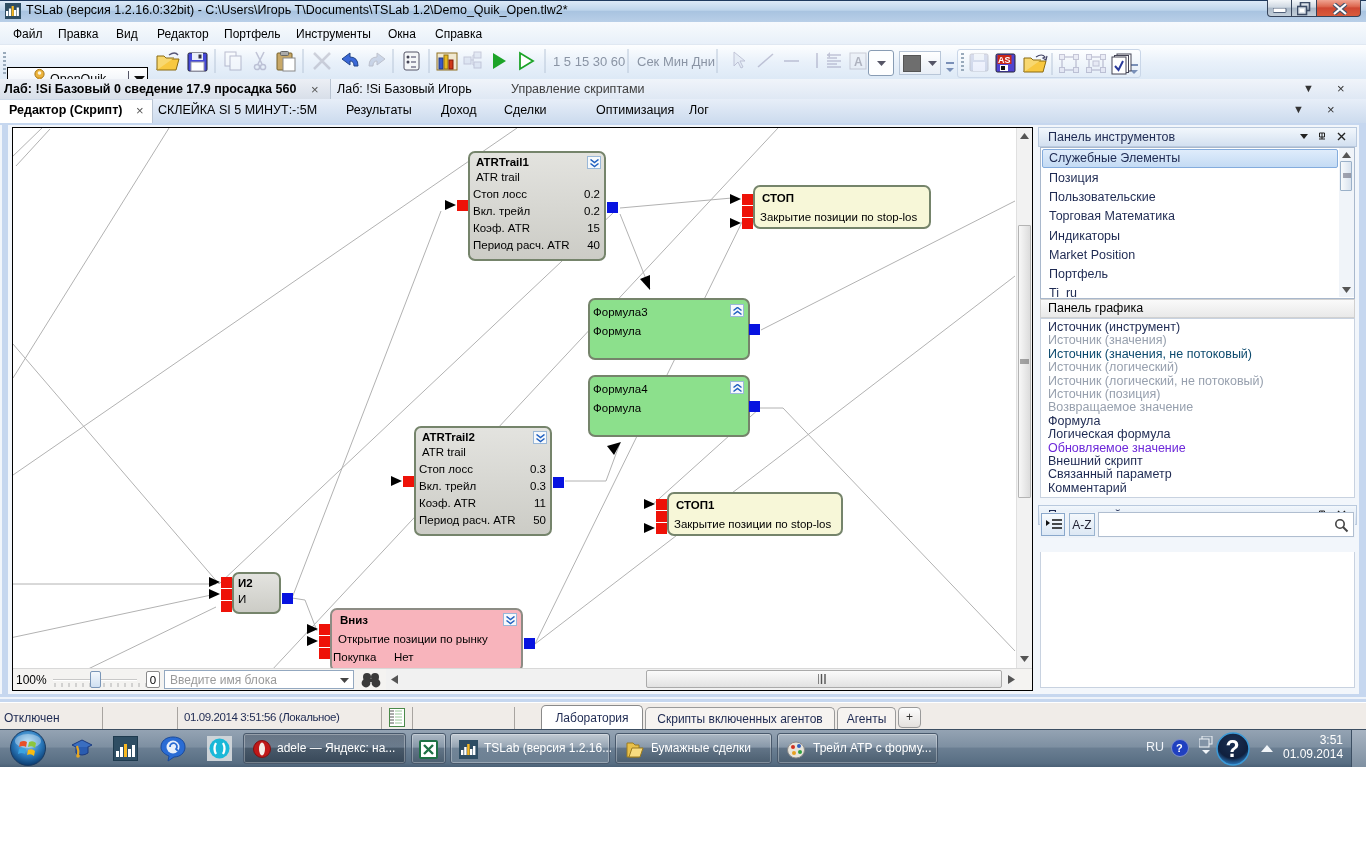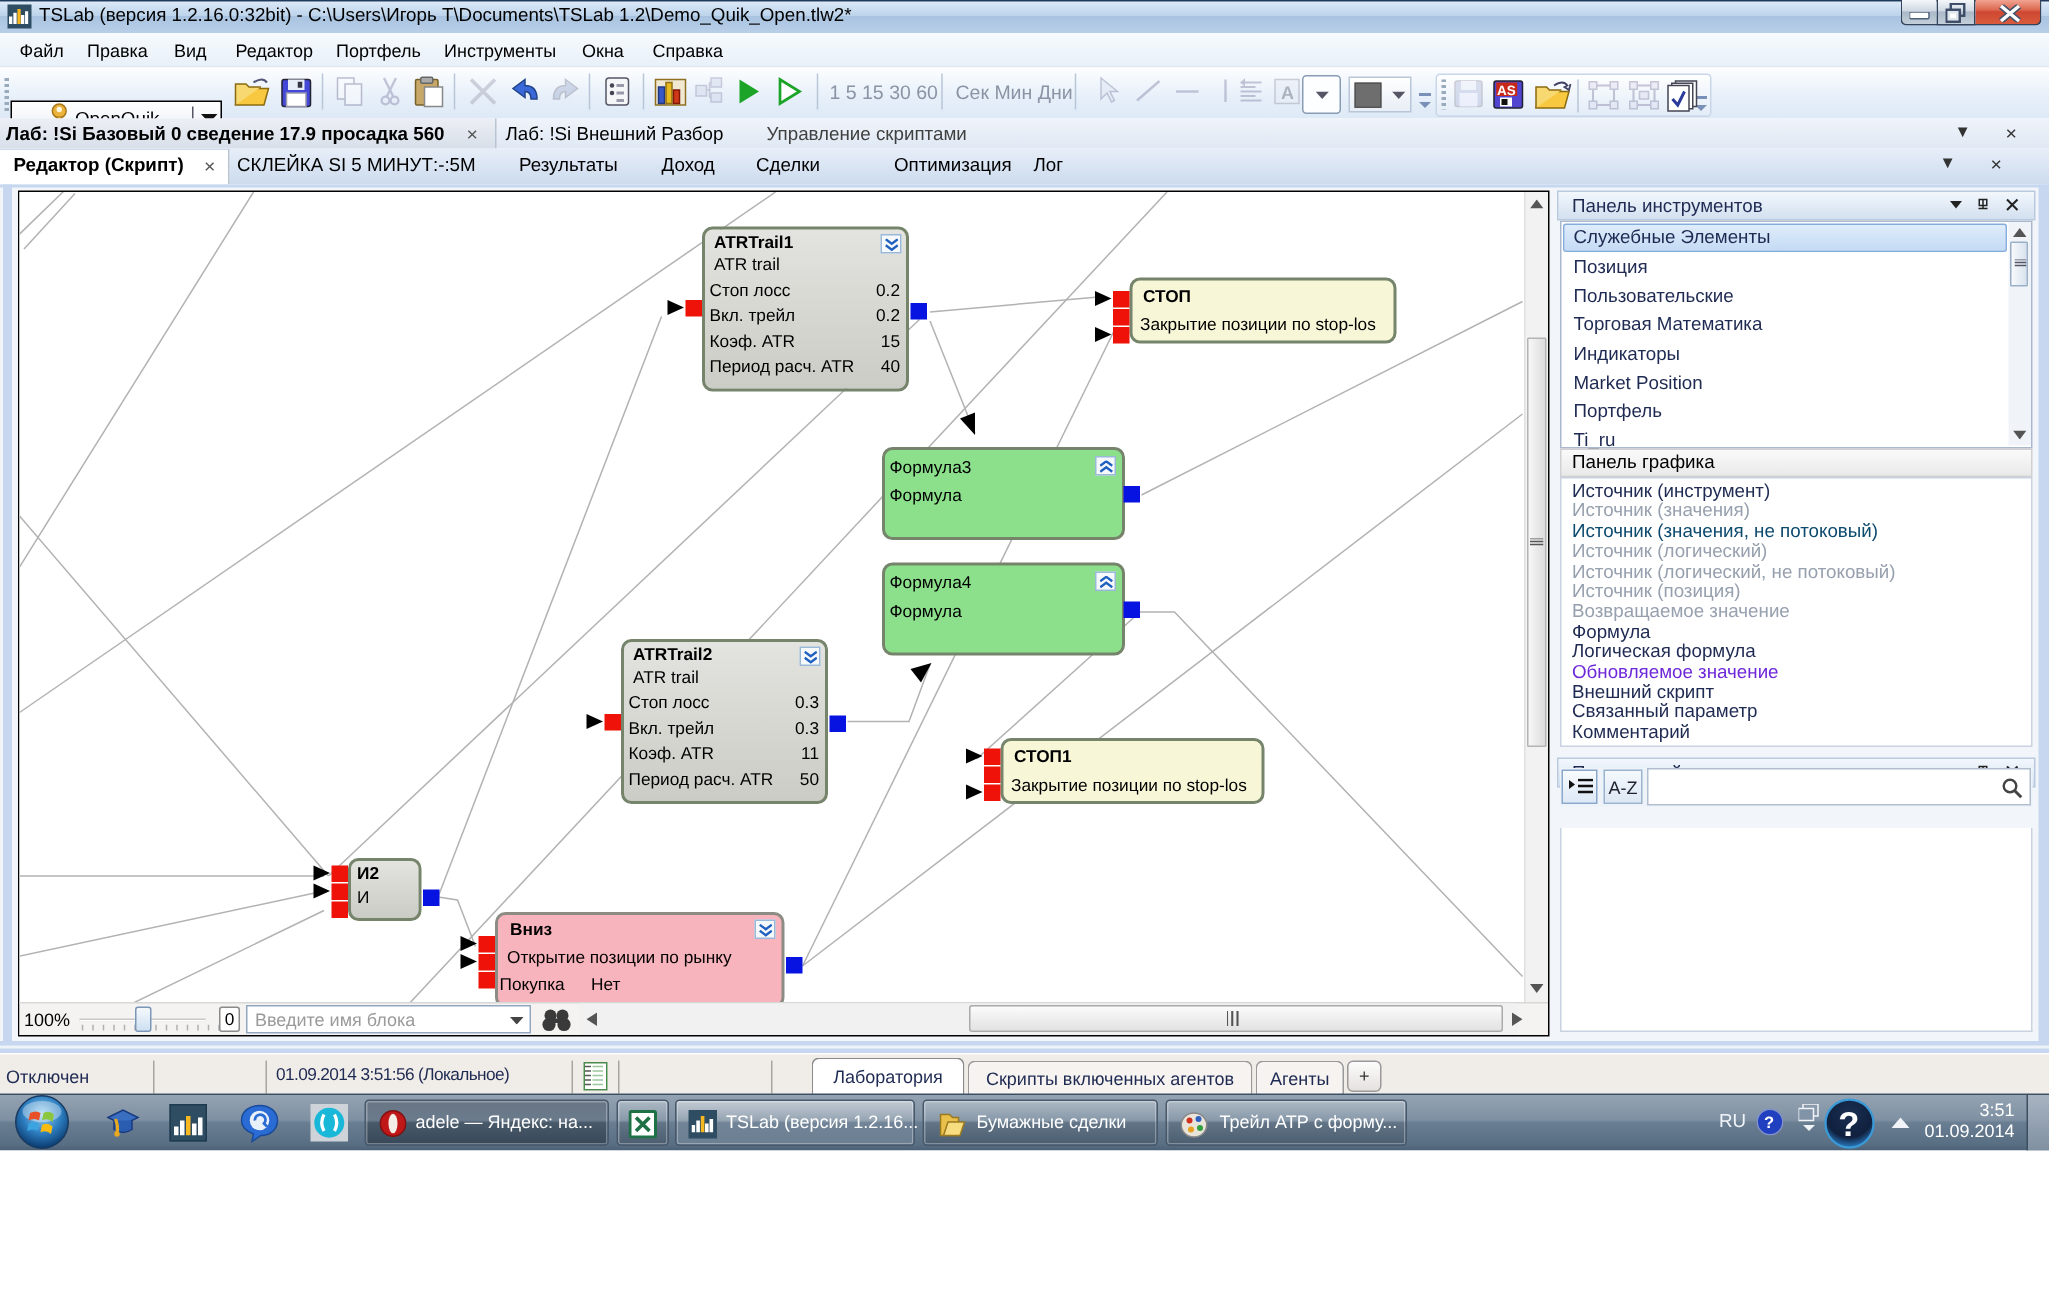--- a/index.html
+++ b/index.html
@@ -287,21 +287,21 @@
       <rect x="6" y="2" width="14" height="17" fill="#fff" stroke="#445"></rect>
       <rect x="3.5" y="3.5" width="14" height="17" fill="#fff" stroke="#445"></rect>
       <rect x="1" y="5" width="14" height="17" fill="#fff" stroke="#445"></rect>
       <path d="M4 14 l3.5 4 L12 9" fill="none" stroke="#2a3a9a" stroke-width="2"></path>
     </g>
 </svg>
 <div class="abs" id="tabrow1"></div>
 <div class="abs" id="tab1a"></div>
 <div class="abs" style="left:4px;top:82px;font-size:12.5px;font-weight:bold;color:#000">Лаб: !Si Базовый 0 сведение 17.9 просадка 560</div>
 <div class="abs" style="left:311px;top:82px;font-size:13px;color:#555">×</div>
-<div class="abs" style="left:337px;top:82px;font-size:12.5px;color:#000">Лаб: !Si Внешний Разбор</div>
+<div class="abs" style="left:337px;top:82px;font-size:12.5px;color:#000">Лаб: !Si Базовый Игорь</div>
 <div class="abs" style="left:511px;top:82px;font-size:12.5px;color:#404040">Управление скриптами</div>
 <div class="abs" style="left:1303px;top:80px;width:60px;height:18px;font-size:11px;color:#333">
     <span style="position:absolute;left:0;top:2px">▼</span>
     <span style="position:absolute;left:34px;top:1px;font-size:13px">×</span>
   </div>
 <div class="abs" id="tabrow2"></div>
 <div class="abs" id="tab2a"></div>
 <div class="abs" style="left:9px;top:103px;font-size:12.5px;font-weight:bold;color:#000">Редактор (Скрипт)</div>
 <div class="abs" style="left:136px;top:103px;font-size:13px;color:#555">×</div>
 <div class="abs" style="left:158px;top:103px;font-size:12.5px;color:#000">СКЛЕЙКА SI 5 МИНУТ:-:5М</div>

